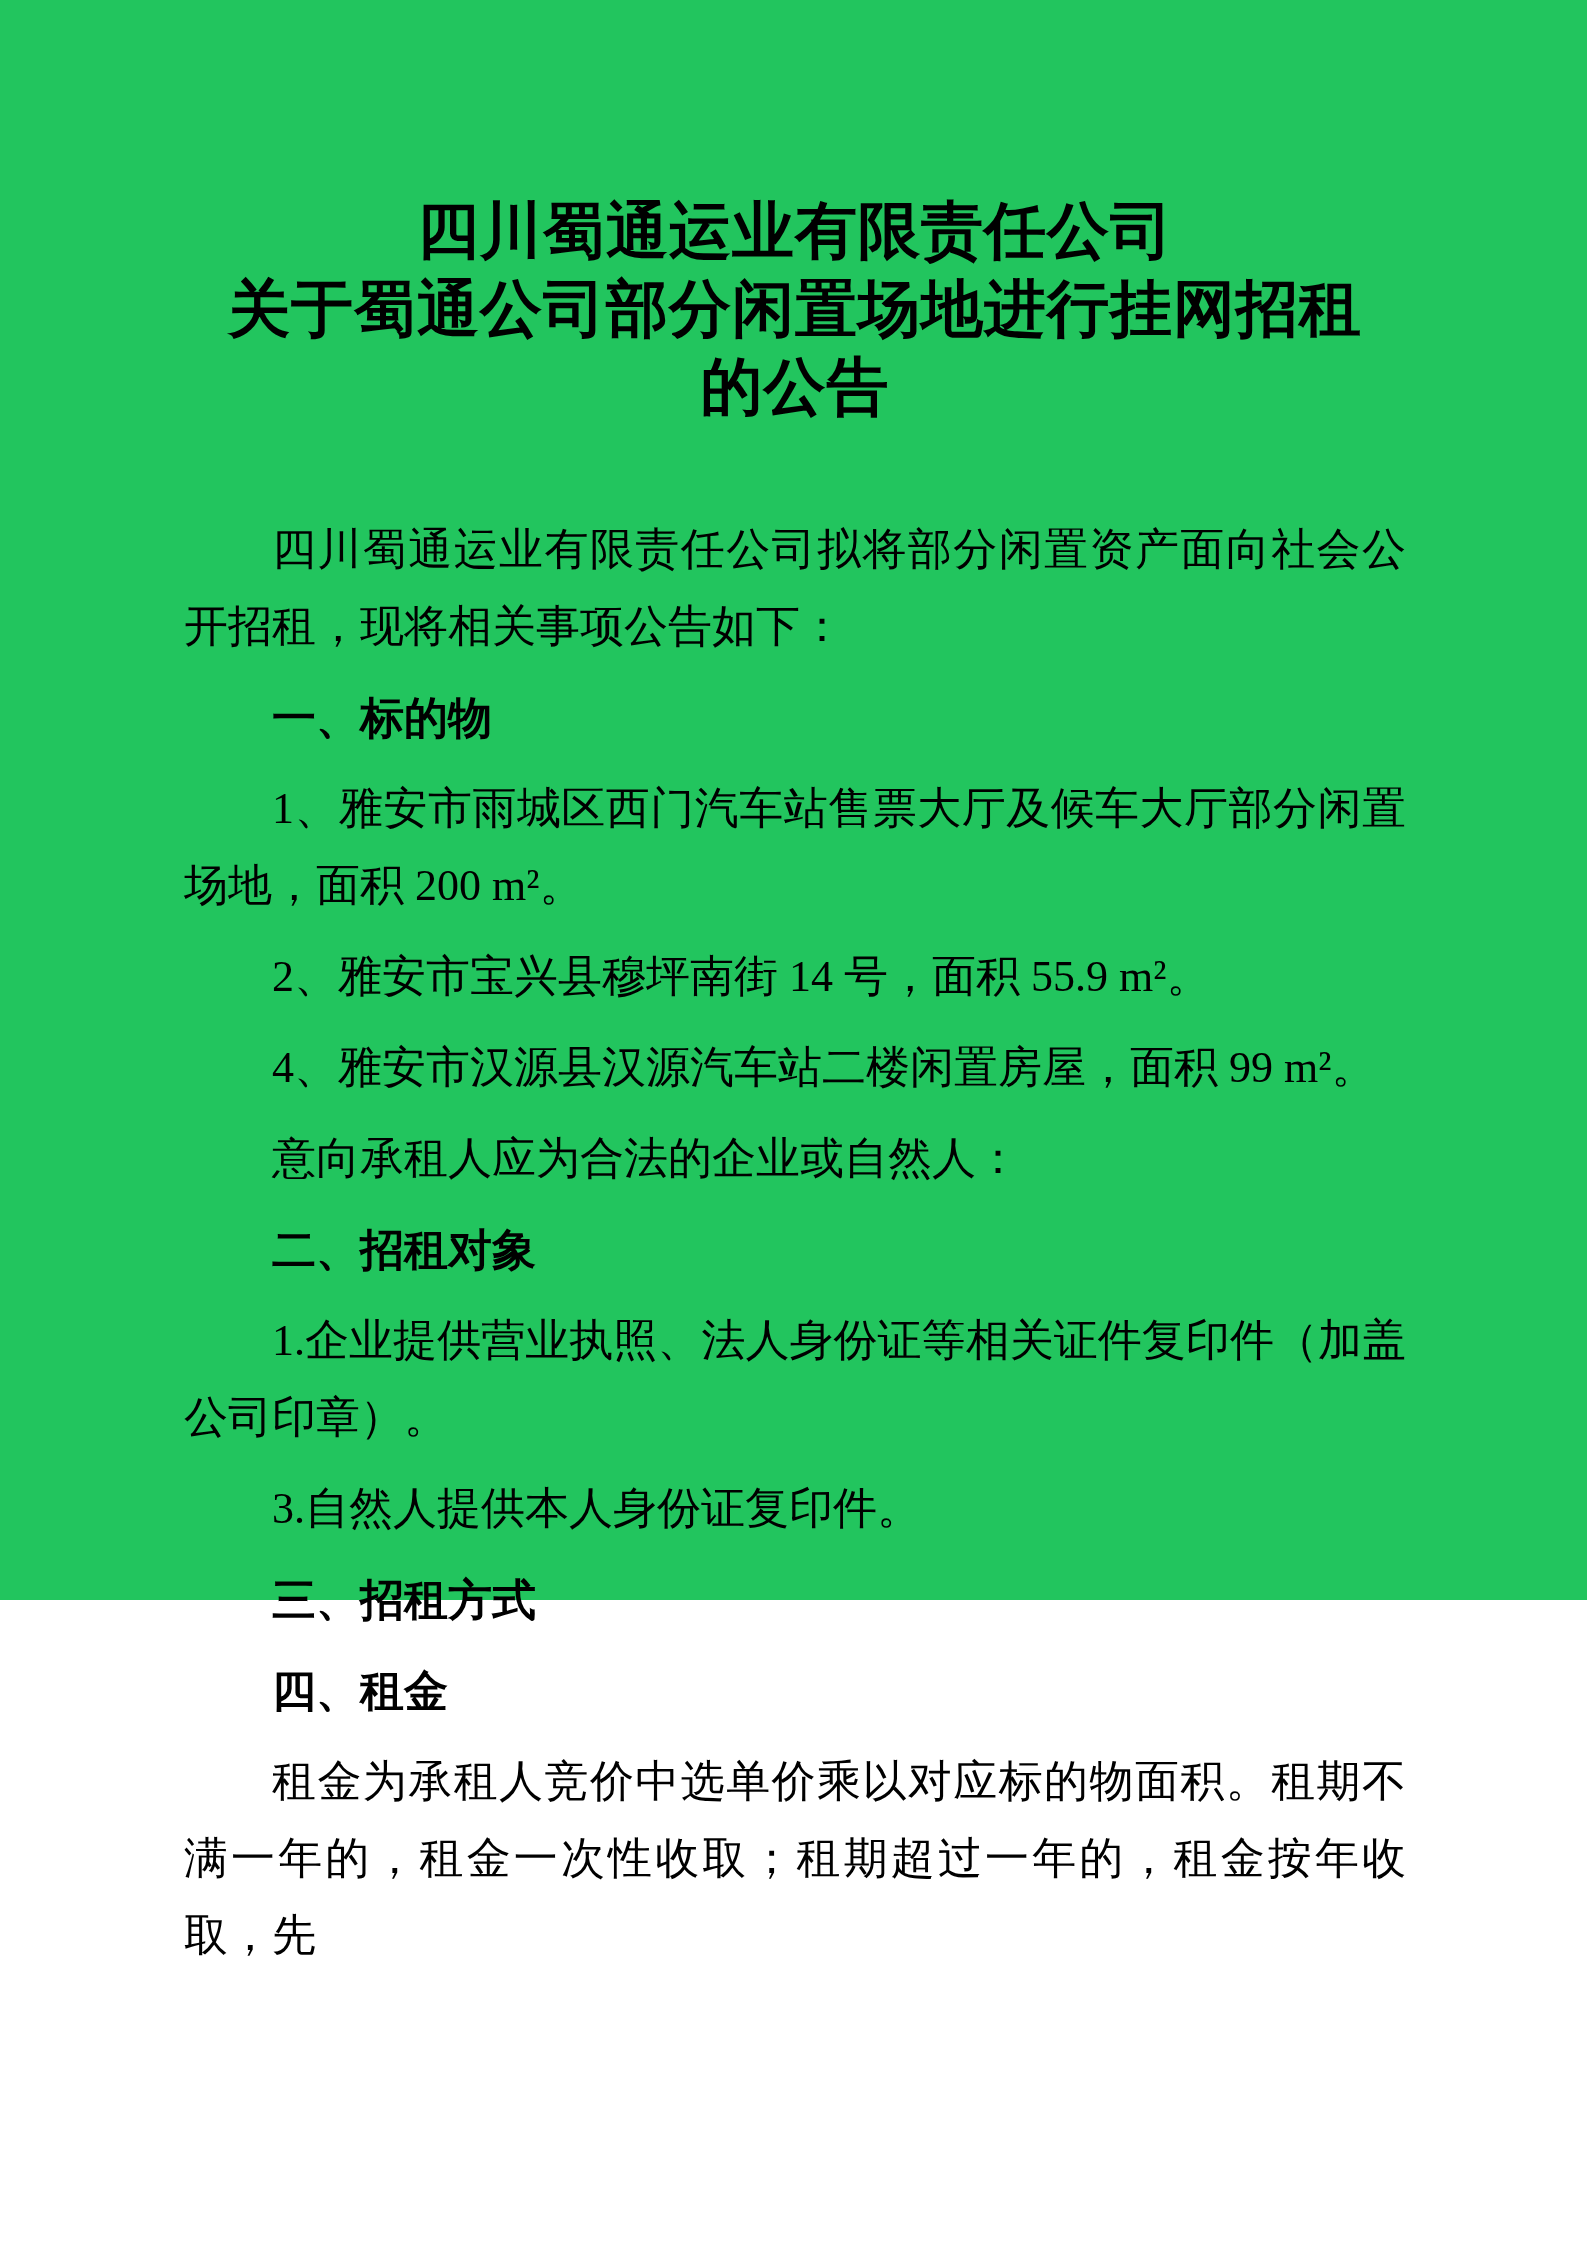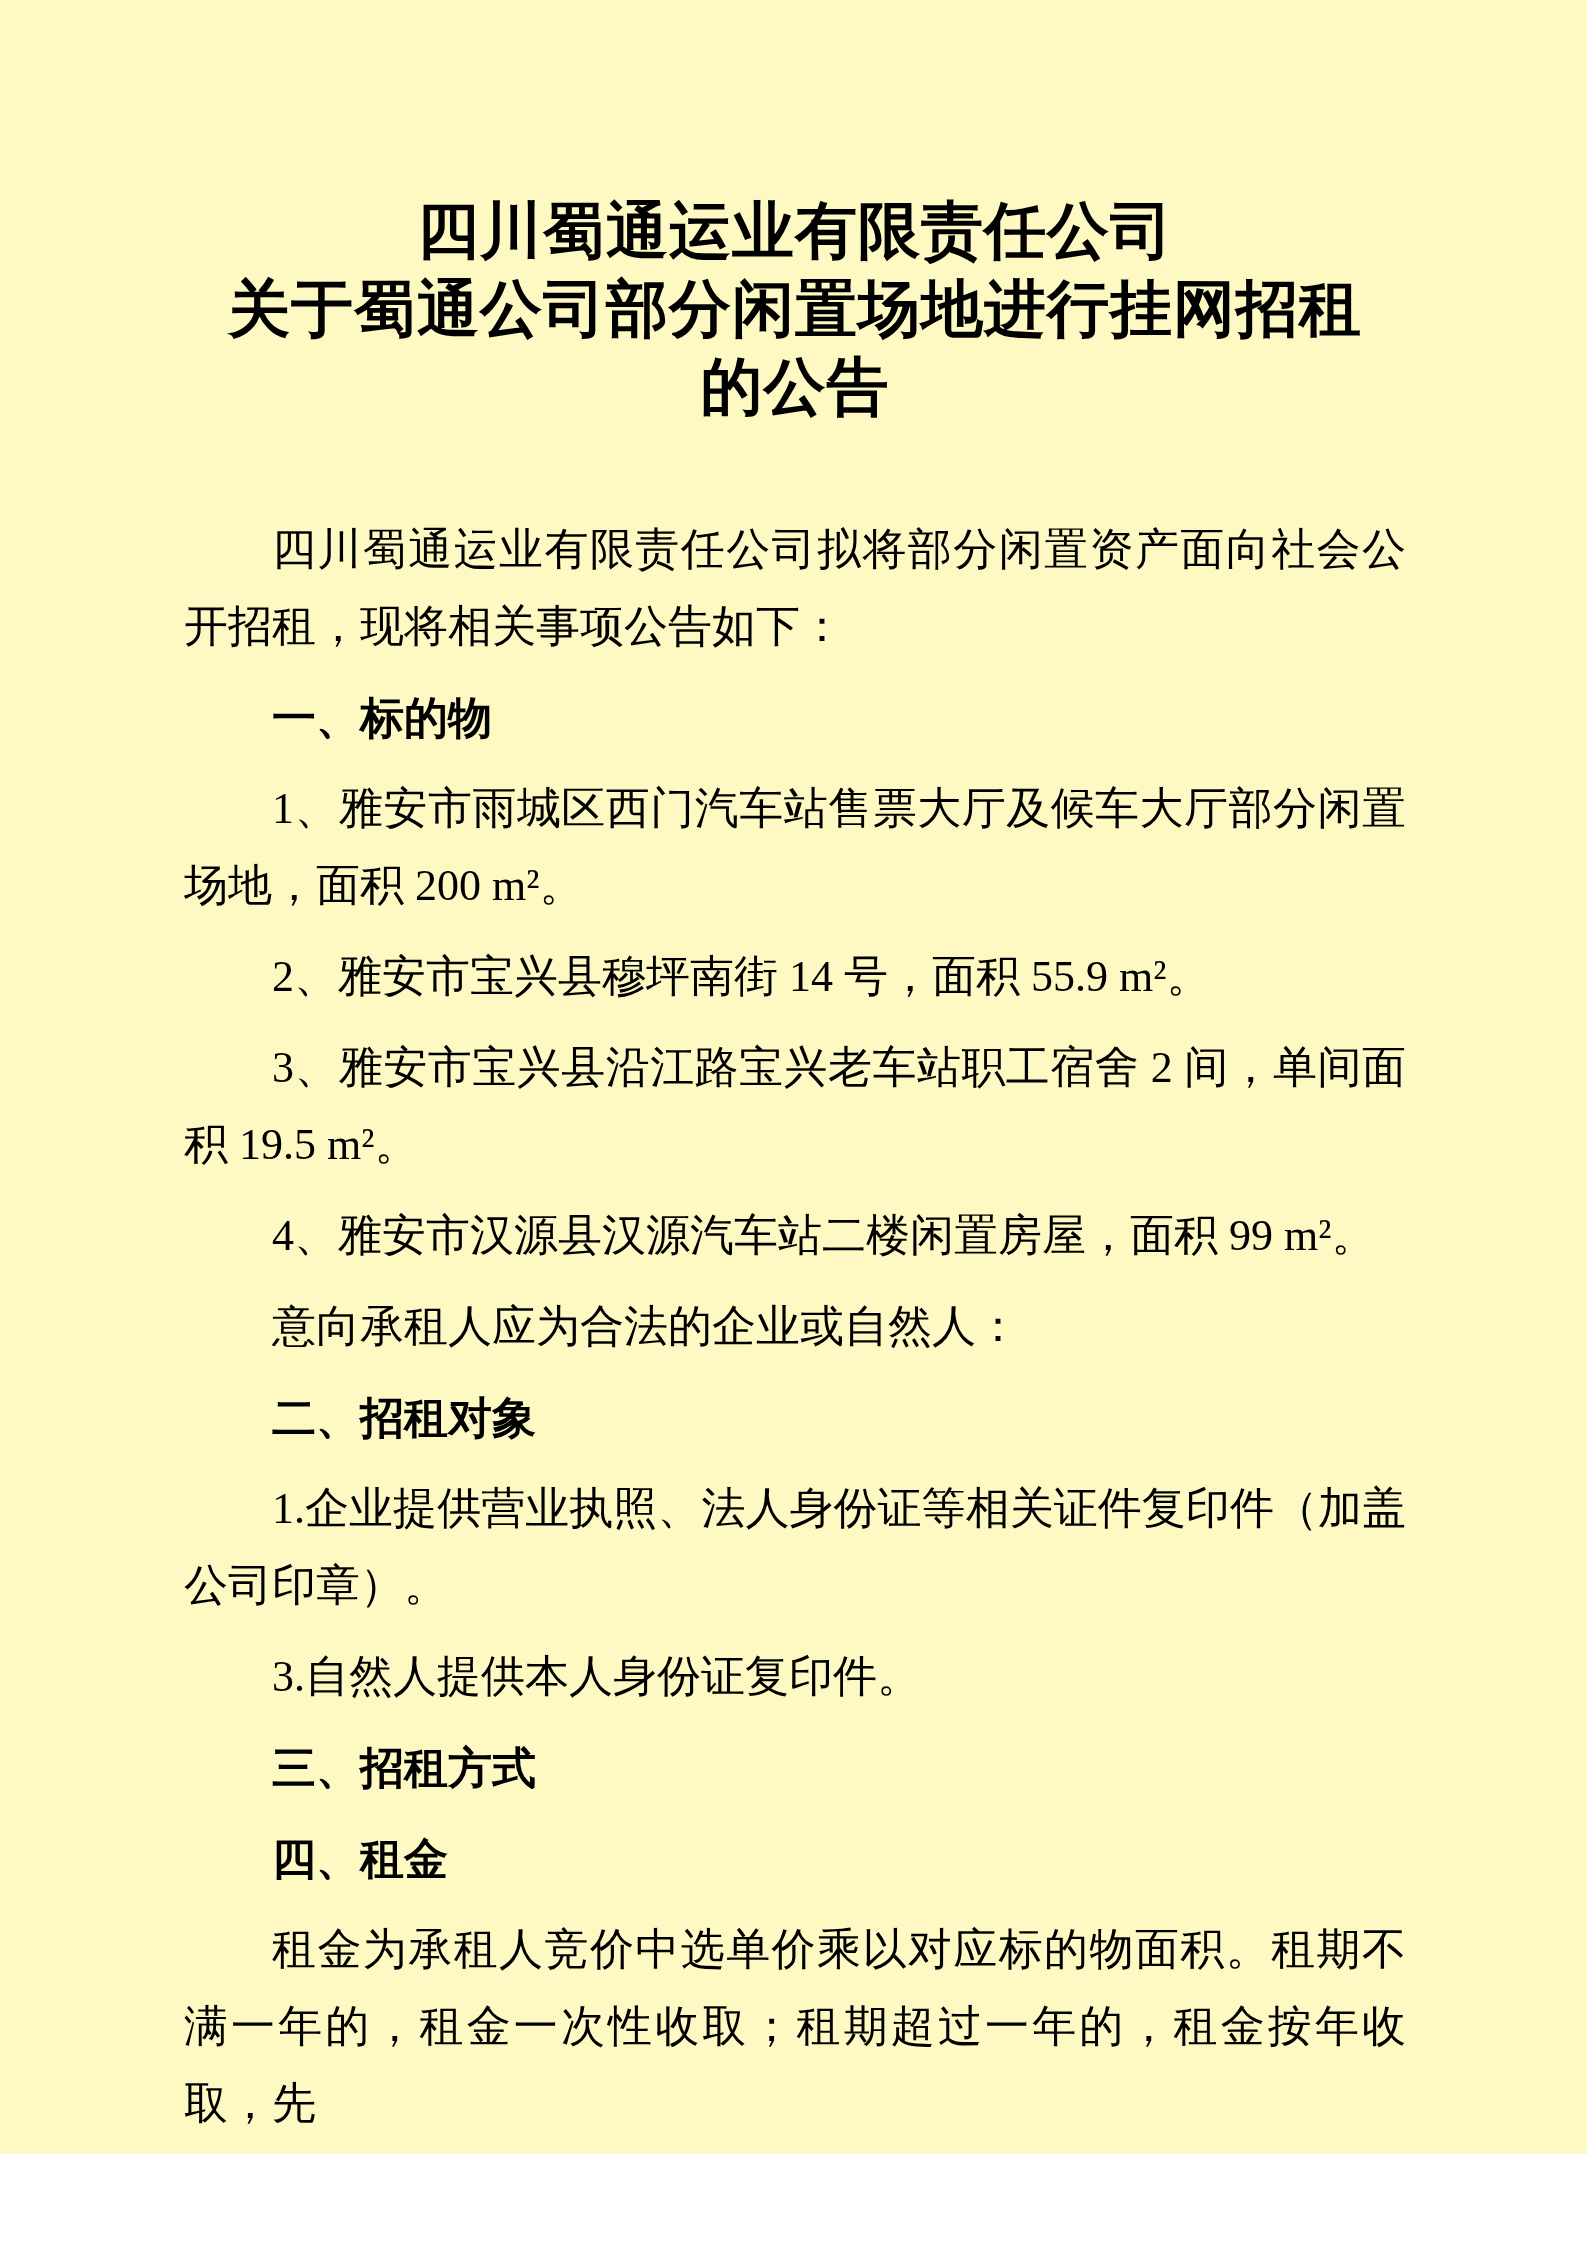--- a/index.html
+++ b/index.html
@@ -10,23 +10,23 @@
   body {
     width: 1587px;
     height: 2245px;
     overflow: hidden;
     color: #000000;
     font-family: "Liberation Serif", serif;
   }
   .page {
     box-sizing: border-box;
     width: 1587px;
-    height: 2154px;
+    height: 1600px;
     padding: 192px 167px 12px 170px;
-    background: #fef9c3;
+    background: #22c55e;
   }
   .doc-title {
     margin: 0;
     text-align: center;
     font-family: "Liberation Serif", serif;
     font-weight: bold;
     font-size: 62px;
     line-height: 78px;
     letter-spacing: 1px;
   }
@@ -63,21 +63,20 @@
     <span class="title-line">四川蜀通运业有限责任公司</span>
     <span class="title-line">关于蜀通公司部分闲置场地进行挂网招租</span>
     <span class="title-line">的公告</span>
   </h1>
 
   <div class="doc-body">
     <p class="para body">四川蜀通运业有限责任公司拟将部分闲置资产面向社会公开招租，现将相关事项公告如下：</p>
     <p class="para heading">一、标的物</p>
     <p class="para body">1、雅安市雨城区西门汽车站售票大厅及候车大厅部分闲置场地，面积 200 m²。</p>
     <p class="para body">2、雅安市宝兴县穆坪南街 14 号，面积 55.9 m²。</p>
-    <p class="para body">3、雅安市宝兴县沿江路宝兴老车站职工宿舍 2 间，单间面积 19.5 m²。</p>
     <p class="para body">4、雅安市汉源县汉源汽车站二楼闲置房屋，面积 99 m²。</p>
     <p class="para body">意向承租人应为合法的企业或自然人：</p>
     <p class="para heading">二、招租对象</p>
     <p class="para body">1.企业提供营业执照、法人身份证等相关证件复印件（加盖公司印章）。</p>
     <p class="para body">3.自然人提供本人身份证复印件。</p>
     <p class="para heading">三、招租方式</p>
     <p class="para heading">四、租金</p>
     <p class="para body">租金为承租人竞价中选单价乘以对应标的物面积。租期不满一年的，租金一次性收取；租期超过一年的，租金按年收取，先</p>
   </div>
 

